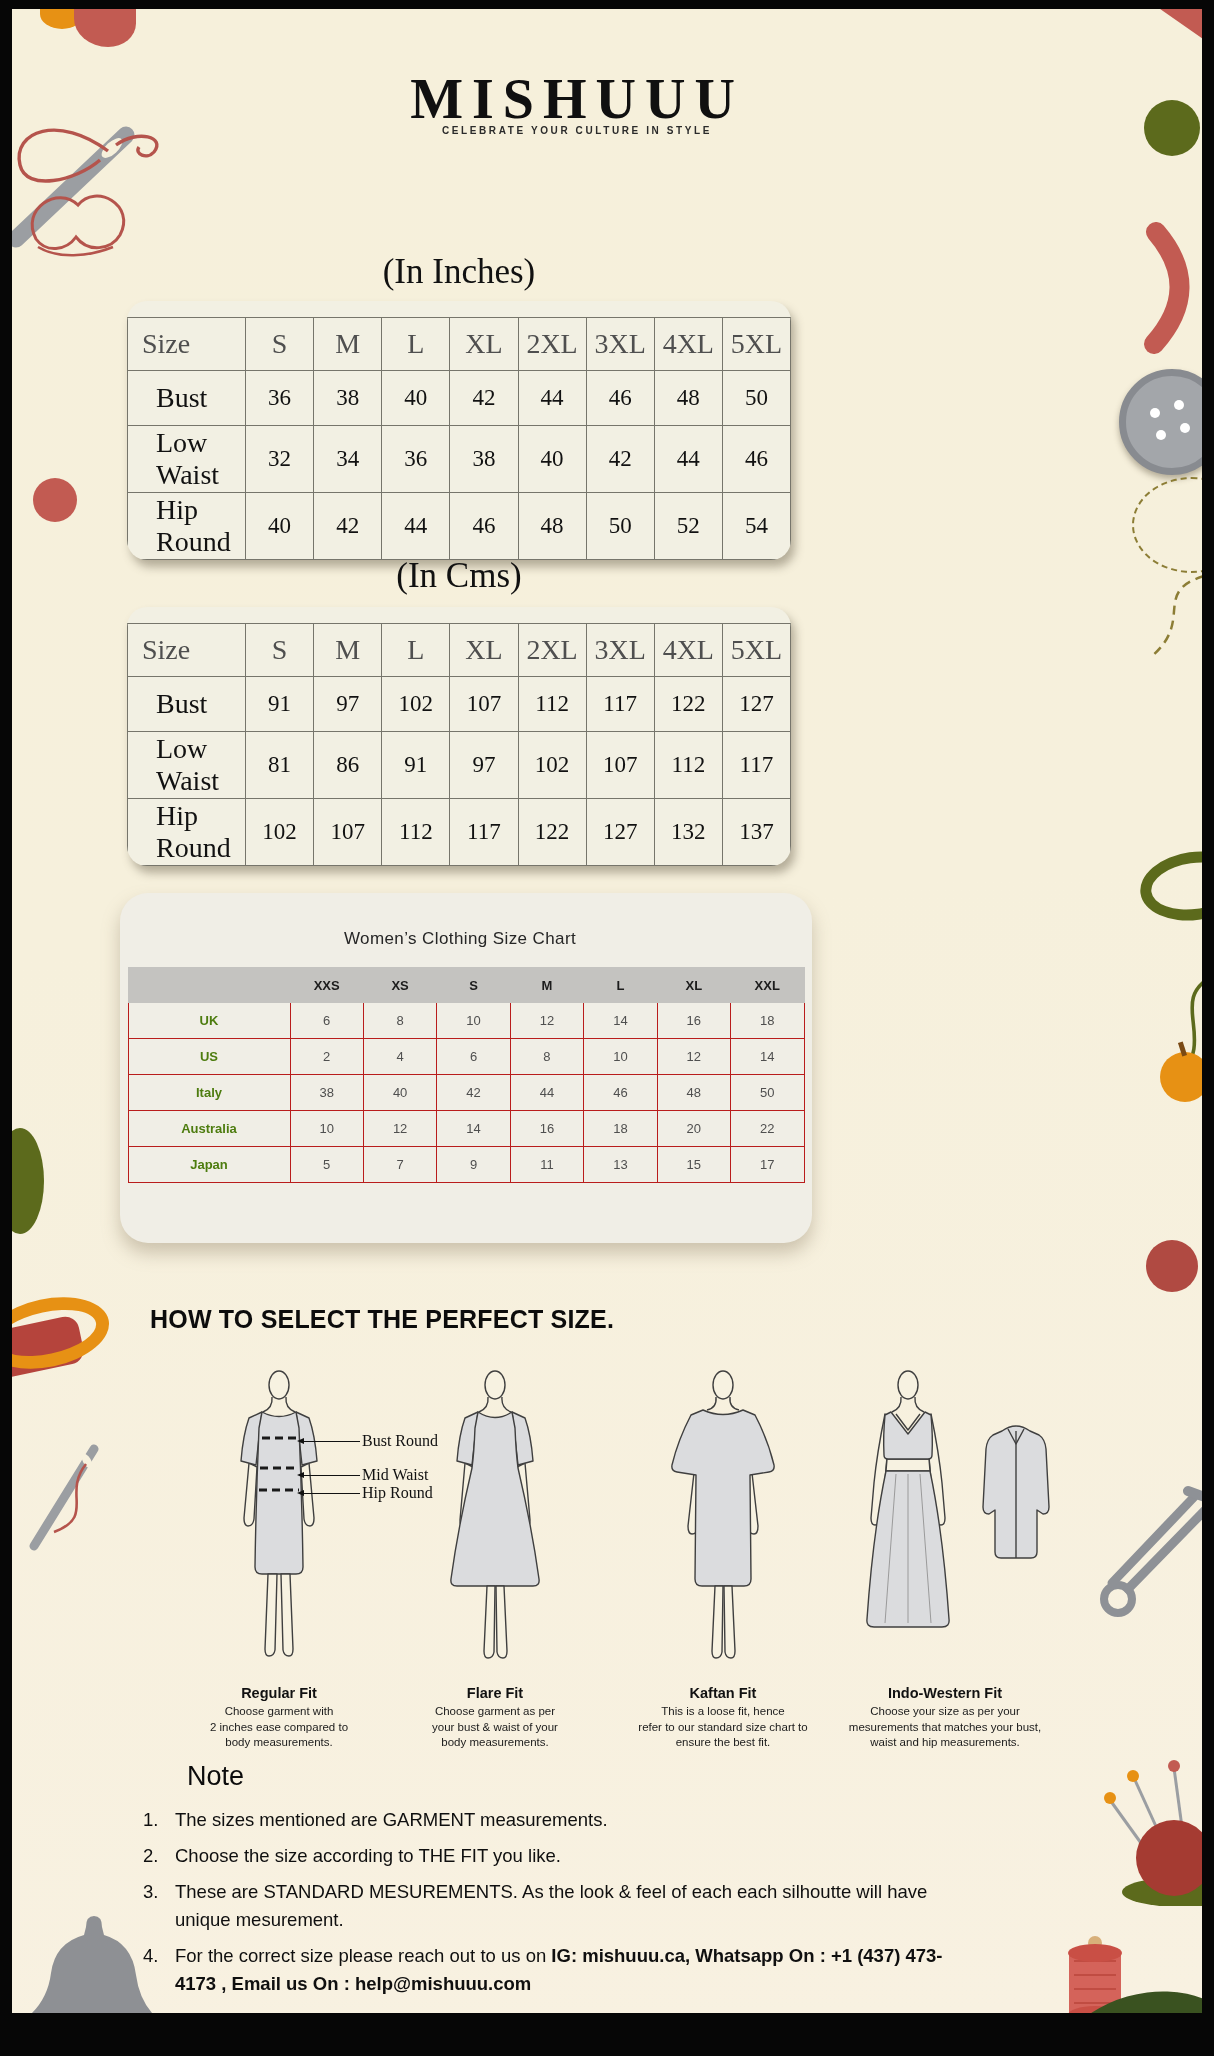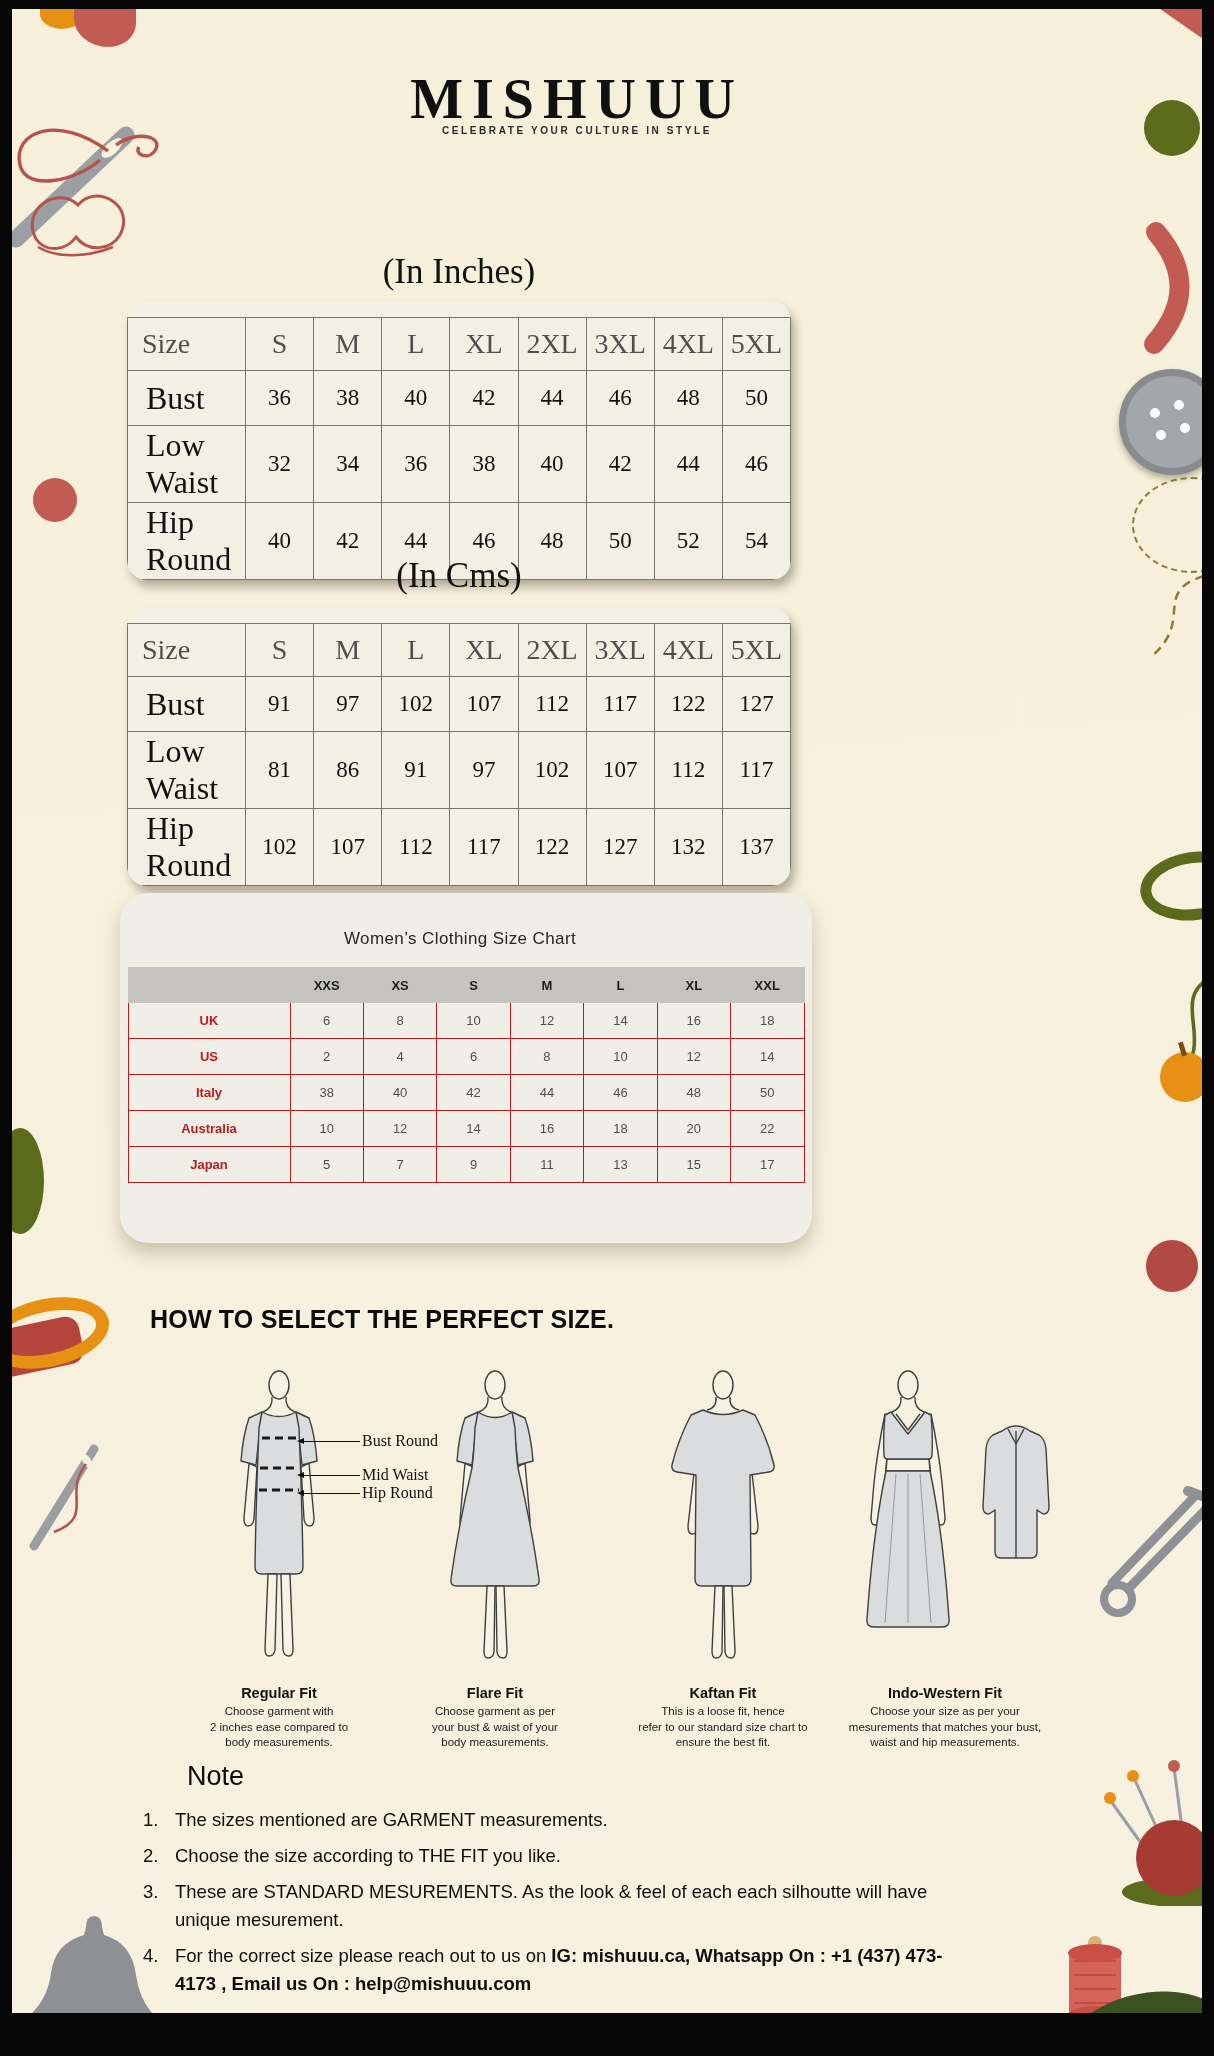--- a/index.html
+++ b/index.html
@@ -18,35 +18,35 @@
   .sec-title{font-family:"Liberation Serif","DejaVu Serif",serif;font-size:35px;color:#111;
              width:664px;left:115px;text-align:center;}
   .serif-card{left:115px;width:664px;background:#F2F0E3;border-radius:20px;overflow:hidden;
               box-shadow:4px 7px 10px rgba(100,90,70,.45);}
   table.serif-table{border-collapse:collapse;width:100%;table-layout:fixed;
         font-family:"Liberation Serif","DejaVu Serif",serif;margin-top:16px;}
   table.serif-table th,table.serif-table td{border:1px solid #76756B;}
   table.serif-table col.c0{width:118px;}
   table.serif-table thead th{height:50px;font-size:28px;font-weight:400;color:#4f4f4f;}
   table.serif-table thead th.first{text-align:left;padding-left:14px;}
-  table.serif-table tbody th{height:52px;font-size:32px;font-weight:400;color:#111;
-        text-align:left;padding-left:18px;}
+  table.serif-table tbody th{height:52px;font-size:28px;font-weight:400;color:#111;
+        text-align:left;padding-left:28px;}
   table.serif-table tbody td{font-size:23px;color:#111;text-align:center;}
   
   .women-card{left:108px;top:884px;width:692px;height:350px;background:#F0EEE6;
               border-radius:28px;box-shadow:0 10px 18px rgba(140,125,100,.4);}
   .women-title{margin:36px 12px 0 0;text-align:center;font-size:17px;color:#262626;
                letter-spacing:.4px;font-weight:500;}
   table.modern-table{border-collapse:collapse;table-layout:fixed;margin:18px auto 0 auto;
         width:677px;font-size:13px;}
   table.modern-table th,table.modern-table td{border:1px solid #b91c1c;}
   table.modern-table col.c0{width:162px;}
   table.modern-table thead th{background:#C4C3C0;height:32px;font-weight:700;color:#1c1c1c;
         border-color:#C4C3C0;}
-  table.modern-table tbody th{height:33px;font-weight:700;color:#b91c1c;text-align:center;}
+  table.modern-table tbody th{height:33px;font-weight:700;color:#4d7c0f;text-align:center;}
   table.modern-table tbody td{color:#4f4f4f;text-align:center;}
   
   .fit-heading{left:138px;top:1296px;font-size:25px;font-weight:700;color:#0c0c0c;letter-spacing:.2px;}
   .fig{top:1359px;}
   .fig svg{display:block;}
   .m-row{position:absolute;display:flex;align-items:center;}
   .m-arrow{width:0;height:0;border-top:3px solid transparent;border-bottom:3px solid transparent;
            border-right:7px solid #111;}
   .m-line{width:56px;border-top:1.7px solid #111;}
   .m-text{font-family:"Liberation Serif","DejaVu Serif",serif;font-size:16px;color:#111;

